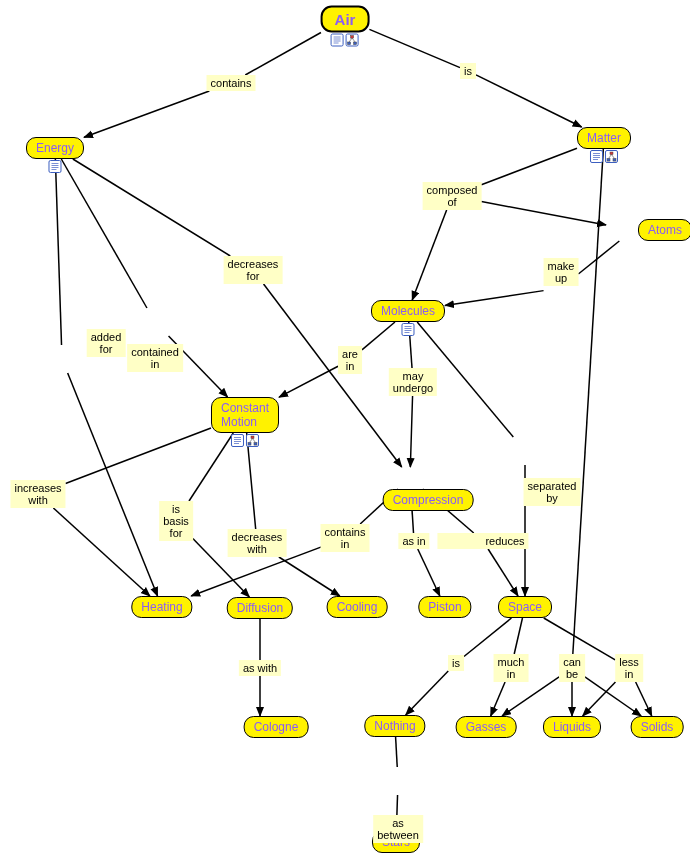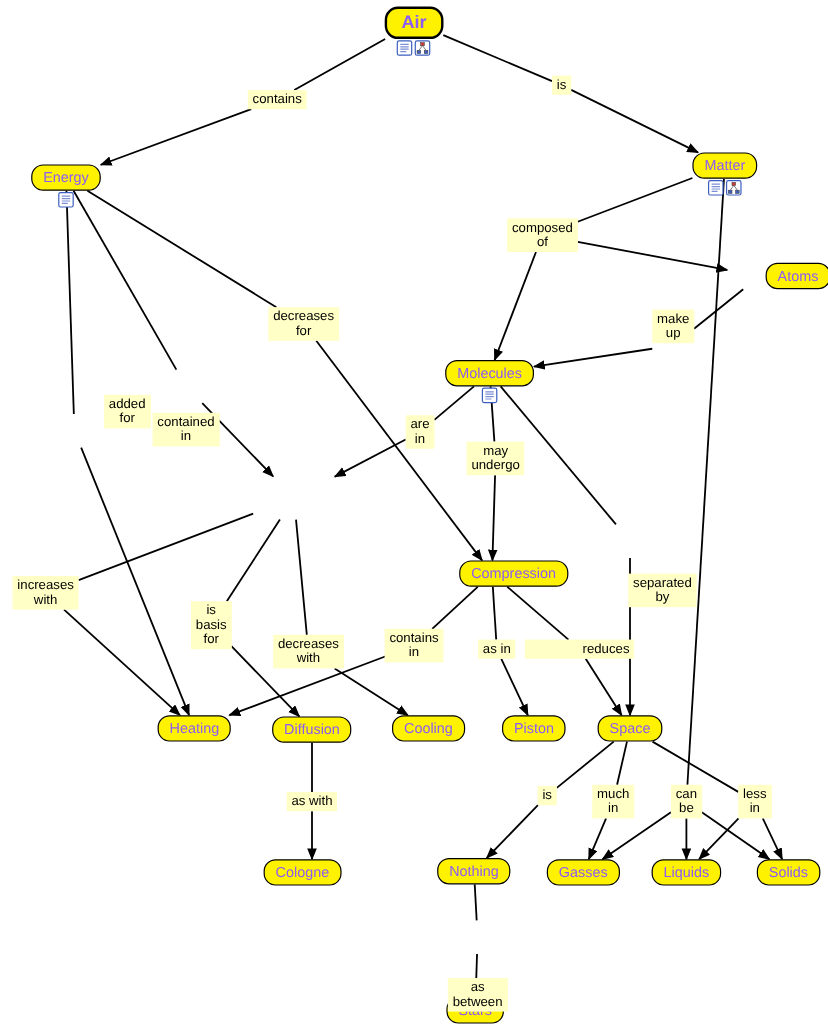--- a/index.html
+++ b/index.html
@@ -168,21 +168,42 @@
           <div>Molecules</div>
         </div>
         <div class="icon-row">
           <span class="res-icon">
             <svg viewBox="0 0 11 11">
               <path d="M2 2.5h7M2 4.5h7M2 6.5h7M2 8.5h5" stroke="#7a8fd4" stroke-width="1" fill="none"></path>
             </svg>
           </span>
         </div>
       </div>
-      <div class="node-wrap" style="left: 410px; top: 478px; padding-left: 36px;">
+      <div class="node-wrap" style="left: 245px; top: 415px;">
+        <div class="node-box">
+          <div>Constant</div>
+          <div>Motion</div>
+        </div>
+        <div class="icon-row">
+          <span class="res-icon">
+            <svg viewBox="0 0 11 11">
+              <path d="M2 2.5h7M2 4.5h7M2 6.5h7M2 8.5h5" stroke="#7a8fd4" stroke-width="1" fill="none"></path>
+            </svg>
+          </span>
+          <span class="res-icon">
+            <svg viewBox="0 0 11 11">
+              <path d="M5.5 3.5L2.5 7.5M5.5 3.5L8.5 7.5" stroke="#777" stroke-width=".8" fill="none"></path>
+              <rect x="4" y="1" width="3" height="2.6" fill="#d23a3a" stroke="#444" stroke-width=".5"></rect>
+              <rect x="1" y="7.5" width="3" height="2.6" fill="#3c5fc0" stroke="#444" stroke-width=".5"></rect>
+              <rect x="7" y="7.5" width="3" height="2.6" fill="#3c5fc0" stroke="#444" stroke-width=".5"></rect>
+            </svg>
+          </span>
+        </div>
+      </div>
+      <div class="node-wrap" style="left: 410px; top: 500px; padding-left: 36px;">
         <div class="node-box">
           <div>Compression</div>
         </div>
       </div>
       <div class="node-wrap" style="left: 162px; top: 607px;">
         <div class="node-box">
           <div>Heating</div>
         </div>
       </div>
       <div class="node-wrap" style="left: 260px; top: 608px;">
@@ -198,21 +219,21 @@
       <div class="node-wrap" style="left: 445px; top: 607px;">
         <div class="node-box">
           <div>Piston</div>
         </div>
       </div>
       <div class="node-wrap" style="left: 525px; top: 607px;">
         <div class="node-box">
           <div>Space</div>
         </div>
       </div>
-      <div class="node-wrap" style="left: 252px; top: 727px;">
+      <div class="node-wrap" style="left: 276px; top: 727px;">
         <div class="node-box">
           <div>Cologne</div>
         </div>
       </div>
       <div class="node-wrap" style="left: 395px; top: 726px;">
         <div class="node-box">
           <div>Nothing</div>
         </div>
       </div>
       <div class="node-wrap" style="left: 486px; top: 727px;">

